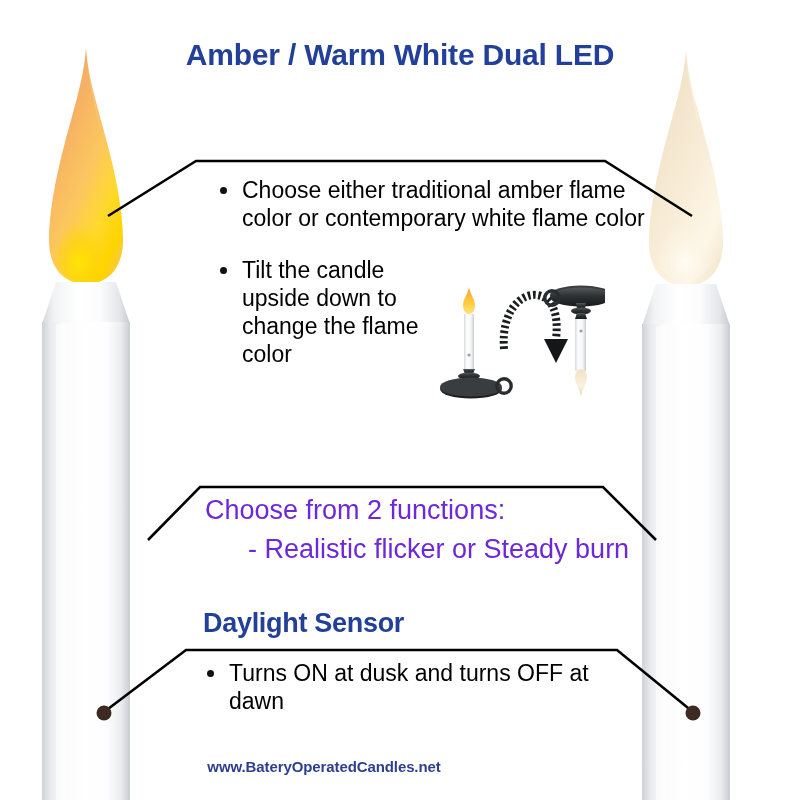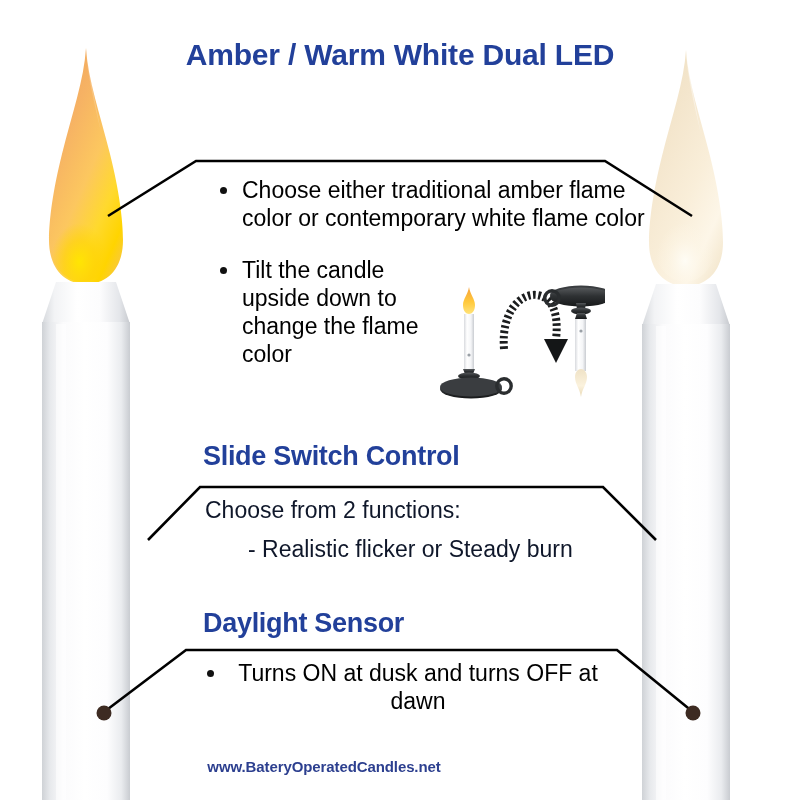--- a/index.html
+++ b/index.html
@@ -53,22 +53,22 @@
   .bullet::before{
     content:"";
     position:absolute;
     left:4px;top:11px;
     width:7px;height:7px;
     border-radius:50%;
     background:#111;
   }
   .plain-line{
     position:absolute;
-    color:#0f172a;
-    font-size:23px;
+    color:#6d28d9;
+    font-size:27px;
     line-height:29px;
     white-space:nowrap;
     text-align:right;
   }
   .footer{
     position:absolute;
     left:0;top:758px;width:648px;
     text-align:center;
     font-size:15px;
     font-weight:bold;
@@ -212,30 +212,29 @@
 
     <ul class="bullet-list" style="left:216px;top:176px;width:430px;">
       <li class="bullet" style="width:420px;">
         <span>Choose either traditional amber flame color or contemporary white flame color</span>
       </li>
       <li class="bullet" style="width:205px;margin-top:24px;">
         <span>Tilt the candle upside down to change the flame color</span>
       </li>
     </ul>
 
-    <div class="section-head" style="left:203px;top:441px;">Slide Switch Control</div>
 
     <div class="plain-line" style="left:205px;top:496px;">Choose from 2 functions:</div>
 
     <div class="plain-line" style="left:248px;top:535px;">- Realistic flicker or Steady burn</div>
 
     <div class="section-head" style="left:203px;top:608px;">Daylight Sensor</div>
 
     <ul class="bullet-list" style="left:203px;top:659px;width:400px;">
-      <li class="bullet" style="width:378px;text-align:center;">
+      <li class="bullet" style="width:378px;">
         <span>Turns ON at dusk and turns OFF at dawn</span>
       </li>
     </ul>
 
     <div class="footer">www.BateryOperatedCandles.net</div>
   </div>
 
   <div style="position:absolute;left:425px;top:281px;width:180px;height:122px;">
     <svg width="180" height="122" viewBox="0 0 180 122">
       <defs>

